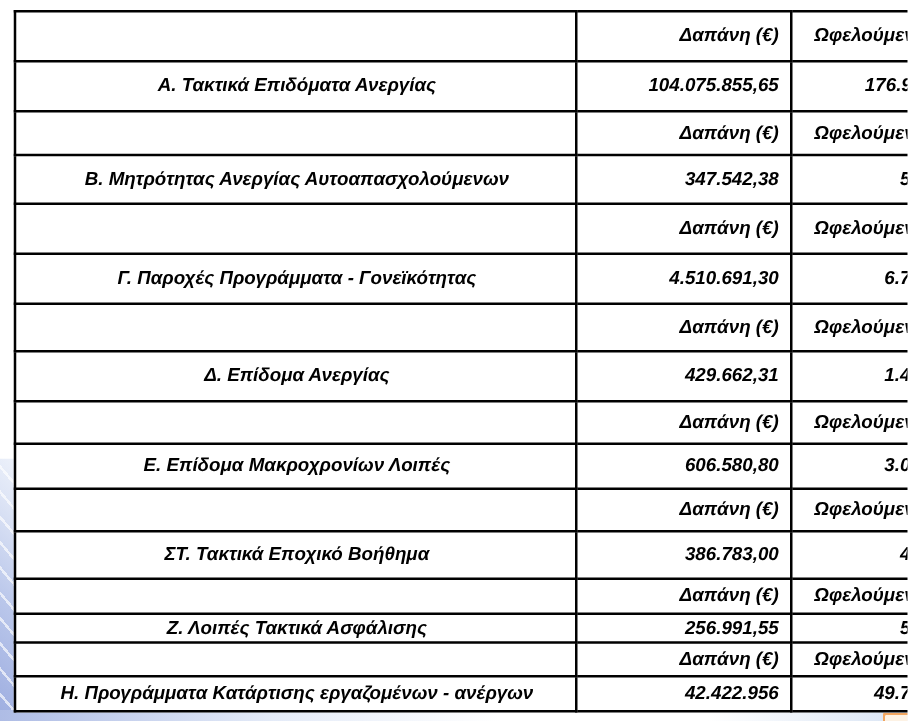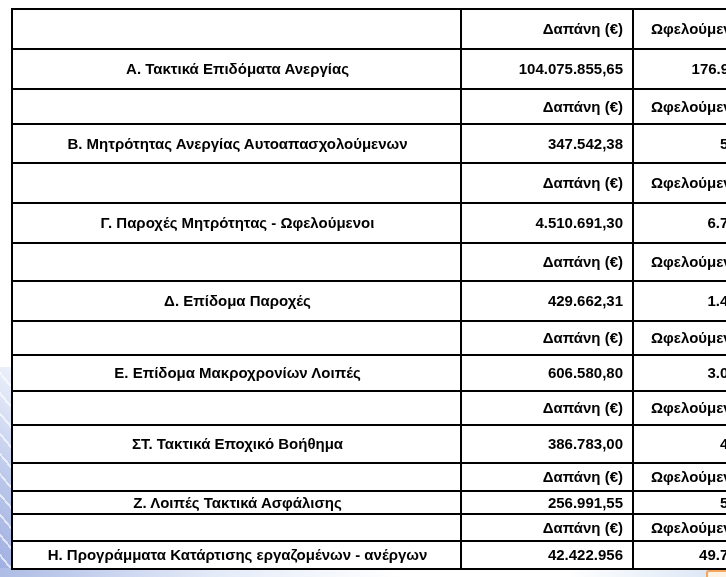--- a/index.html
+++ b/index.html
@@ -61,20 +61,21 @@
   }
   .benefits-table td {
     border: 2px solid #000000;
     font-weight: 700;
     font-size: 15px;
     line-height: 1.05;
     color: #000000;
     vertical-align: middle;
     overflow: hidden;
     white-space: nowrap;
+    font-style: italic;
   }
   .c-name  { width: 433px; text-align: center;  padding: 0 6px 0 8px; }
   .c-exp   { width: 157px; text-align: right; padding: 0 9px 0 4px; }
   .c-ben   { width: 107px; text-align: right; padding: 0 9px 0 4px; }
   tr.hdr .c-exp, tr.hdr .c-ben { font-size: 15px; }
   
   .benefits-table tr:nth-child(1)  { height: 40px; }
   .benefits-table tr:nth-child(2)  { height: 40px; }
   .benefits-table tr:nth-child(3)  { height: 35px; }
   .benefits-table tr:nth-child(4)  { height: 39px; }
@@ -122,32 +123,32 @@
         <td class="c-exp">347.542,38</td>
         <td class="c-ben">584</td>
       </tr>
 
       <tr class="hdr">
         <td class="c-name"></td>
         <td class="c-exp">Δαπάνη (€)</td>
         <td class="c-ben">Ωφελούμενοι</td>
       </tr>
       <tr>
-        <td class="c-name">Γ. Παροχές Μητρότητας - Ωφελούμενοι</td>
+        <td class="c-name">Γ. Παροχές Προγράμματα - Γονεϊκότητας</td>
         <td class="c-exp">4.510.691,30</td>
         <td class="c-ben">6.771</td>
       </tr>
 
       <tr class="hdr">
         <td class="c-name"></td>
         <td class="c-exp">Δαπάνη (€)</td>
         <td class="c-ben">Ωφελούμενοι</td>
       </tr>
       <tr>
-        <td class="c-name">Δ. Επίδομα Παροχές</td>
+        <td class="c-name">Δ. Επίδομα Ανεργίας</td>
         <td class="c-exp">429.662,31</td>
         <td class="c-ben">1.456</td>
       </tr>
 
       <tr class="hdr">
         <td class="c-name"></td>
         <td class="c-exp">Δαπάνη (€)</td>
         <td class="c-ben">Ωφελούμενοι</td>
       </tr>
       <tr>

